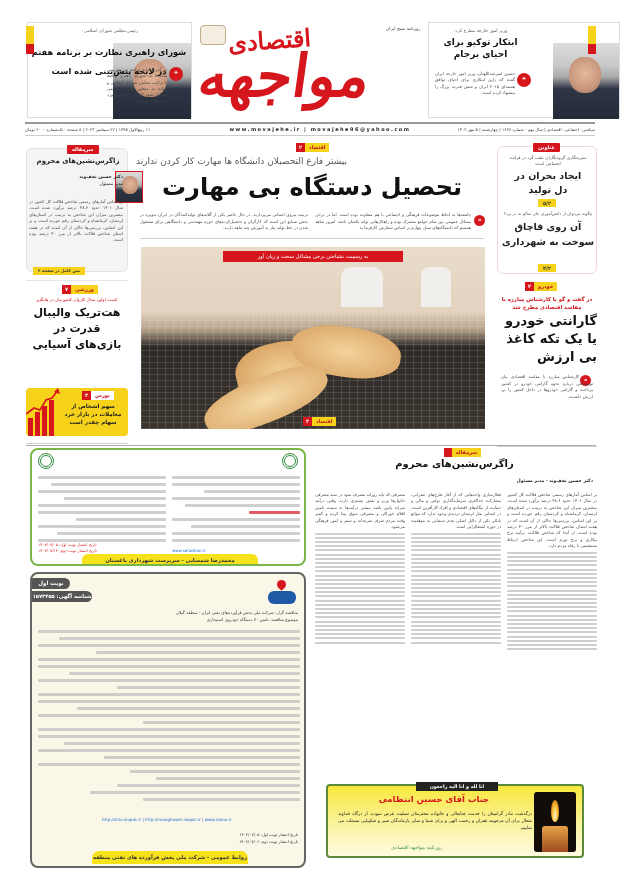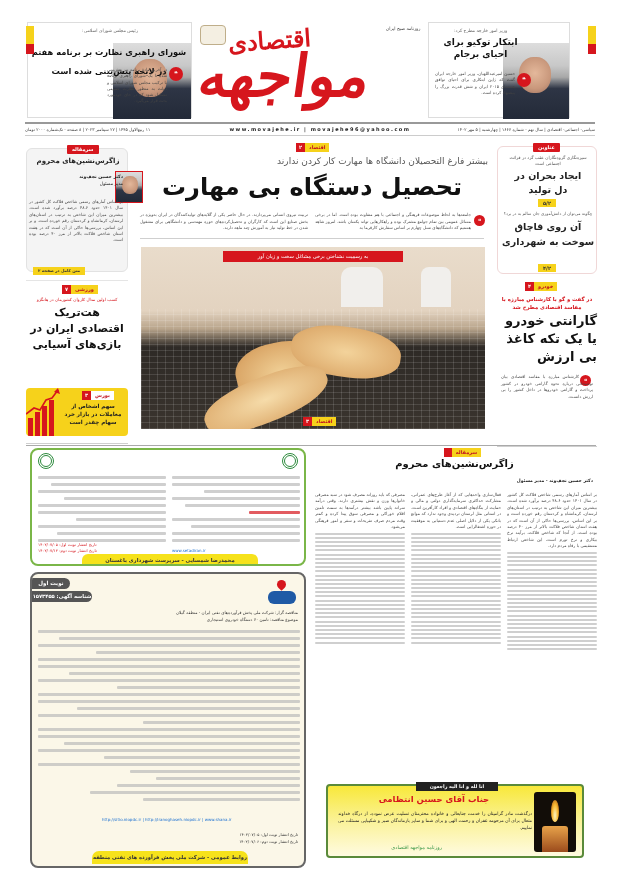--- a/index.html
+++ b/index.html
@@ -34,21 +34,21 @@
     <div class="abs txt" style="right:24px;top:44px;width:60px;font-size:4.2px;line-height:6.3px;">در آخرین مادة برنامه نیز پیش‌بینی شده تا یک شورای راهبری برنامه با ترکیب مجلس شورای اسلامی و دولت به منظور نظارت عمومی تشکیل شود که در جای خودمورد بحث قرار می‌گیرد.</div>
   </div>
   <div class="abs" style="left:26px;top:26px;width:8px;height:28px;background:#f6d21b;"></div>
   <div class="abs" style="left:26px;top:44px;width:8px;height:10px;background:#d6161d;"></div>
 
   <div class="abs" style="left:200px;top:25px;width:26px;height:20px;border:1px solid #bfae8a;border-radius:4px;background:#f4efe2;"></div>
   <div class="abs" style="left:228px;top:26px;font-family:'DejaVu Serif',serif;font-size:24px;font-weight:bold;color:#d6161d;transform:rotate(-4deg);">اقتصادی</div>
   <div class="abs" style="left:210px;top:36px;width:160px;text-align:center;font-family:'DejaVu Serif',serif;font-size:58px;line-height:80px;font-weight:bold;color:#d6161d;transform:skewX(-8deg);">مواجهه</div>
   <div class="abs" style="left:386px;top:26px;font-size:4.5px;color:#444;">روزنامه صبح ایران</div>
 
-  <div class="abs" style="left:428px;top:22px;width:142px;height:96px;border:1px solid #ddd;background:#fff;">
+  <div class="abs" style="left:428px;top:22px;width:192px;height:96px;border:1px solid #ddd;background:#fff;">
     <div class="abs photo-man" style="right:0;top:20px;width:66px;height:76px;">
       <div class="face" style="left:16px;top:14px;width:32px;height:36px;"></div>
     </div>
     <div class="abs" style="left:4px;top:5px;width:95px;font-size:4.5px;color:#666;text-align:center;">وزیر امور خارجه مطرح کرد:</div>
     <div class="abs" style="left:4px;top:13px;width:95px;font-size:9px;line-height:12px;font-weight:bold;text-align:center;color:#111;">ابتکار توکیو برای احیای برجام</div>
     <div class="abs red-dot" style="left:88px;top:50px;">❝</div>
     <div class="abs txt" style="left:6px;top:48px;width:80px;font-size:4.2px;line-height:6.3px;">حسین امیرعبداللهیان، وزیر امور خارجه ایران گفت که ژاپن ابتکاری برای احیای توافق هسته‌ای ۲۰۱۵ ایران و شش قدرت بزرگ را پیشنهاد کرده است.</div>
   </div>
   <div class="abs" style="left:588px;top:26px;width:8px;height:28px;background:#f6d21b;"></div>
   <div class="abs" style="left:588px;top:44px;width:8px;height:10px;background:#d6161d;"></div>
@@ -97,21 +97,21 @@
   <div class="abs txt" style="right:4px;top:50px;width:94px;font-size:4.2px;line-height:6.4px;">بر اساس آمارهای رسمی شاخص فلاکت کل کشور در سال ۱۴۰۱ حدود ۴۸.۶ درصد برآورد شده است. بیشترین میزان این شاخص به ترتیب در استان‌های لرستان، کرمانشاه و کردستان رقم خورده است. و بر این اساس، بررسی‌ها حاکی از آن است که در هفت استان شاخص فلاکت بالاتر از مرز ۴۰ درصد بوده است.</div>
   <div class="abs tag-pct" style="left:6px;top:118px;font-size:4px;">متن کامل در صفحه ۲</div>
 </div>
 
 <div class="abs" style="left:26px;top:280px;width:102px;height:84px;border-top:1px solid #e5e5e5;">
   <div class="abs tag" style="left:36px;top:4px;">
     <span class="lbl">ورزشی</span>
       <span class="num">۷</span>
   </div>
   <div class="abs" style="left:0;top:16px;width:102px;font-size:4.3px;text-align:center;color:#d6161d;">کسب اولین مدال کاروان کشورمان در هانگژو</div>
-  <div class="abs" style="left:4px;top:24px;width:94px;font-size:11px;line-height:16px;font-weight:bold;text-align:center;color:#111;">هت‌تریک اقتصادی ایران در بازی‌های آسیایی</div>
+  <div class="abs" style="left:4px;top:24px;width:94px;font-size:11px;line-height:16px;font-weight:bold;text-align:center;color:#111;">هت‌تریک والیبال قدرت در بازی‌های آسیایی</div>
 </div>
 
 <div class="abs" style="left:26px;top:388px;width:102px;height:48px;background:#f6d21b;border-radius:4px;overflow:hidden;">
   <div class="abs" style="left:0;top:0;width:34px;height:48px;">
     <div class="abs" style="left:2px;bottom:0;width:5px;height:18px;background:#d6161d;"></div>
     <div class="abs" style="left:9px;bottom:0;width:5px;height:24px;background:#d6161d;"></div>
     <div class="abs" style="left:16px;bottom:0;width:5px;height:30px;background:#d6161d;"></div>
     <div class="abs" style="left:23px;bottom:0;width:5px;height:36px;background:#d6161d;"></div>
     <svg class="abs" style="left:0;top:0;" width="34" height="30" viewBox="0 0 34 30">
         <polyline points="0,26 8,20 14,22 20,12 26,10 32,2" fill="none" stroke="#d6161d" stroke-width="1.6"></polyline>
@@ -123,21 +123,21 @@
       <span class="num">۳</span>
   </div>
   <div class="abs" style="left:36px;top:14px;width:62px;font-size:5.6px;line-height:8px;font-weight:bold;text-align:center;color:#222;">سهم اشخاص از معاملات در بازار خرد سهام چقدر است</div>
 </div>
 <div class="abs hr" style="left:26px;top:443px;width:102px;"></div>
 
 <div class="abs tag" style="left:296px;top:143px;">
   <span class="lbl">اقتصاد</span>
     <span class="num">۲</span>
 </div>
-<div class="abs" style="left:136px;top:156px;width:352px;text-align:right;font-size:9px;color:#555;">بیشتر فارغ التحصیلان دانشگاه ها مهارت کار کردن ندارند</div>
+<div class="abs" style="left:136px;top:156px;width:352px;text-align:left;font-size:9px;color:#555;">بیشتر فارغ التحصیلان دانشگاه ها مهارت کار کردن ندارند</div>
 <div class="abs" style="left:136px;top:170px;width:352px;text-align:center;font-size:24px;line-height:34px;font-weight:bold;color:#111;">تحصیل دستگاه بی مهارت</div>
 <div class="abs red-dot" style="left:474px;top:215px;width:11px;height:11px;font-size:6px;">❝</div>
 <div class="abs txt" style="left:315px;top:212px;width:156px;font-size:4.2px;line-height:6.5px;">جامعه‌ها به لحاظ موضوعات فرهنگی و اجتماعی با هم متفاوت بوده است. اما در برخی مسائل عمومی بین تمام جوامع مشترک بوده و راهکارهایی تواند یکسان باشد. امروز شاهد هستیم که دانشگاه‌های نسل چهارم بر اساس سفارش کارفرما به</div>
 <div class="abs txt" style="left:140px;top:212px;width:168px;font-size:4.2px;line-height:6.5px;">تربیت نیروی انسانی می‌پردازند. در حال حاضر یکی از گلایه‌های تولیدکنندگان در ایران به‌ویژه در بخش صنایع این است که کارگران و تحصیل‌کرده‌های حوزه مهندسی و دانشگاهی برای مشغول شدن در خط تولید نیاز به آموزش چند ماهه دارند.</div>
 <div class="abs hr" style="left:140px;top:238px;width:344px;"></div>
 
 <div class="abs" style="left:141px;top:247px;width:344px;height:182px;overflow:hidden;background:linear-gradient(180deg,#e9dccb 0%,#e3d3c0 35%,#b8a48b 45%,#2e2a26 55%,#3a342e 100%);">
 
   <div class="abs" style="left:200px;top:20px;width:42px;height:40px;background:#f1efec;border-radius:10px 10px 0 0;"></div>
   <div class="abs" style="left:280px;top:20px;width:30px;height:40px;background:#f1efec;border-radius:8px 8px 0 0;"></div>

